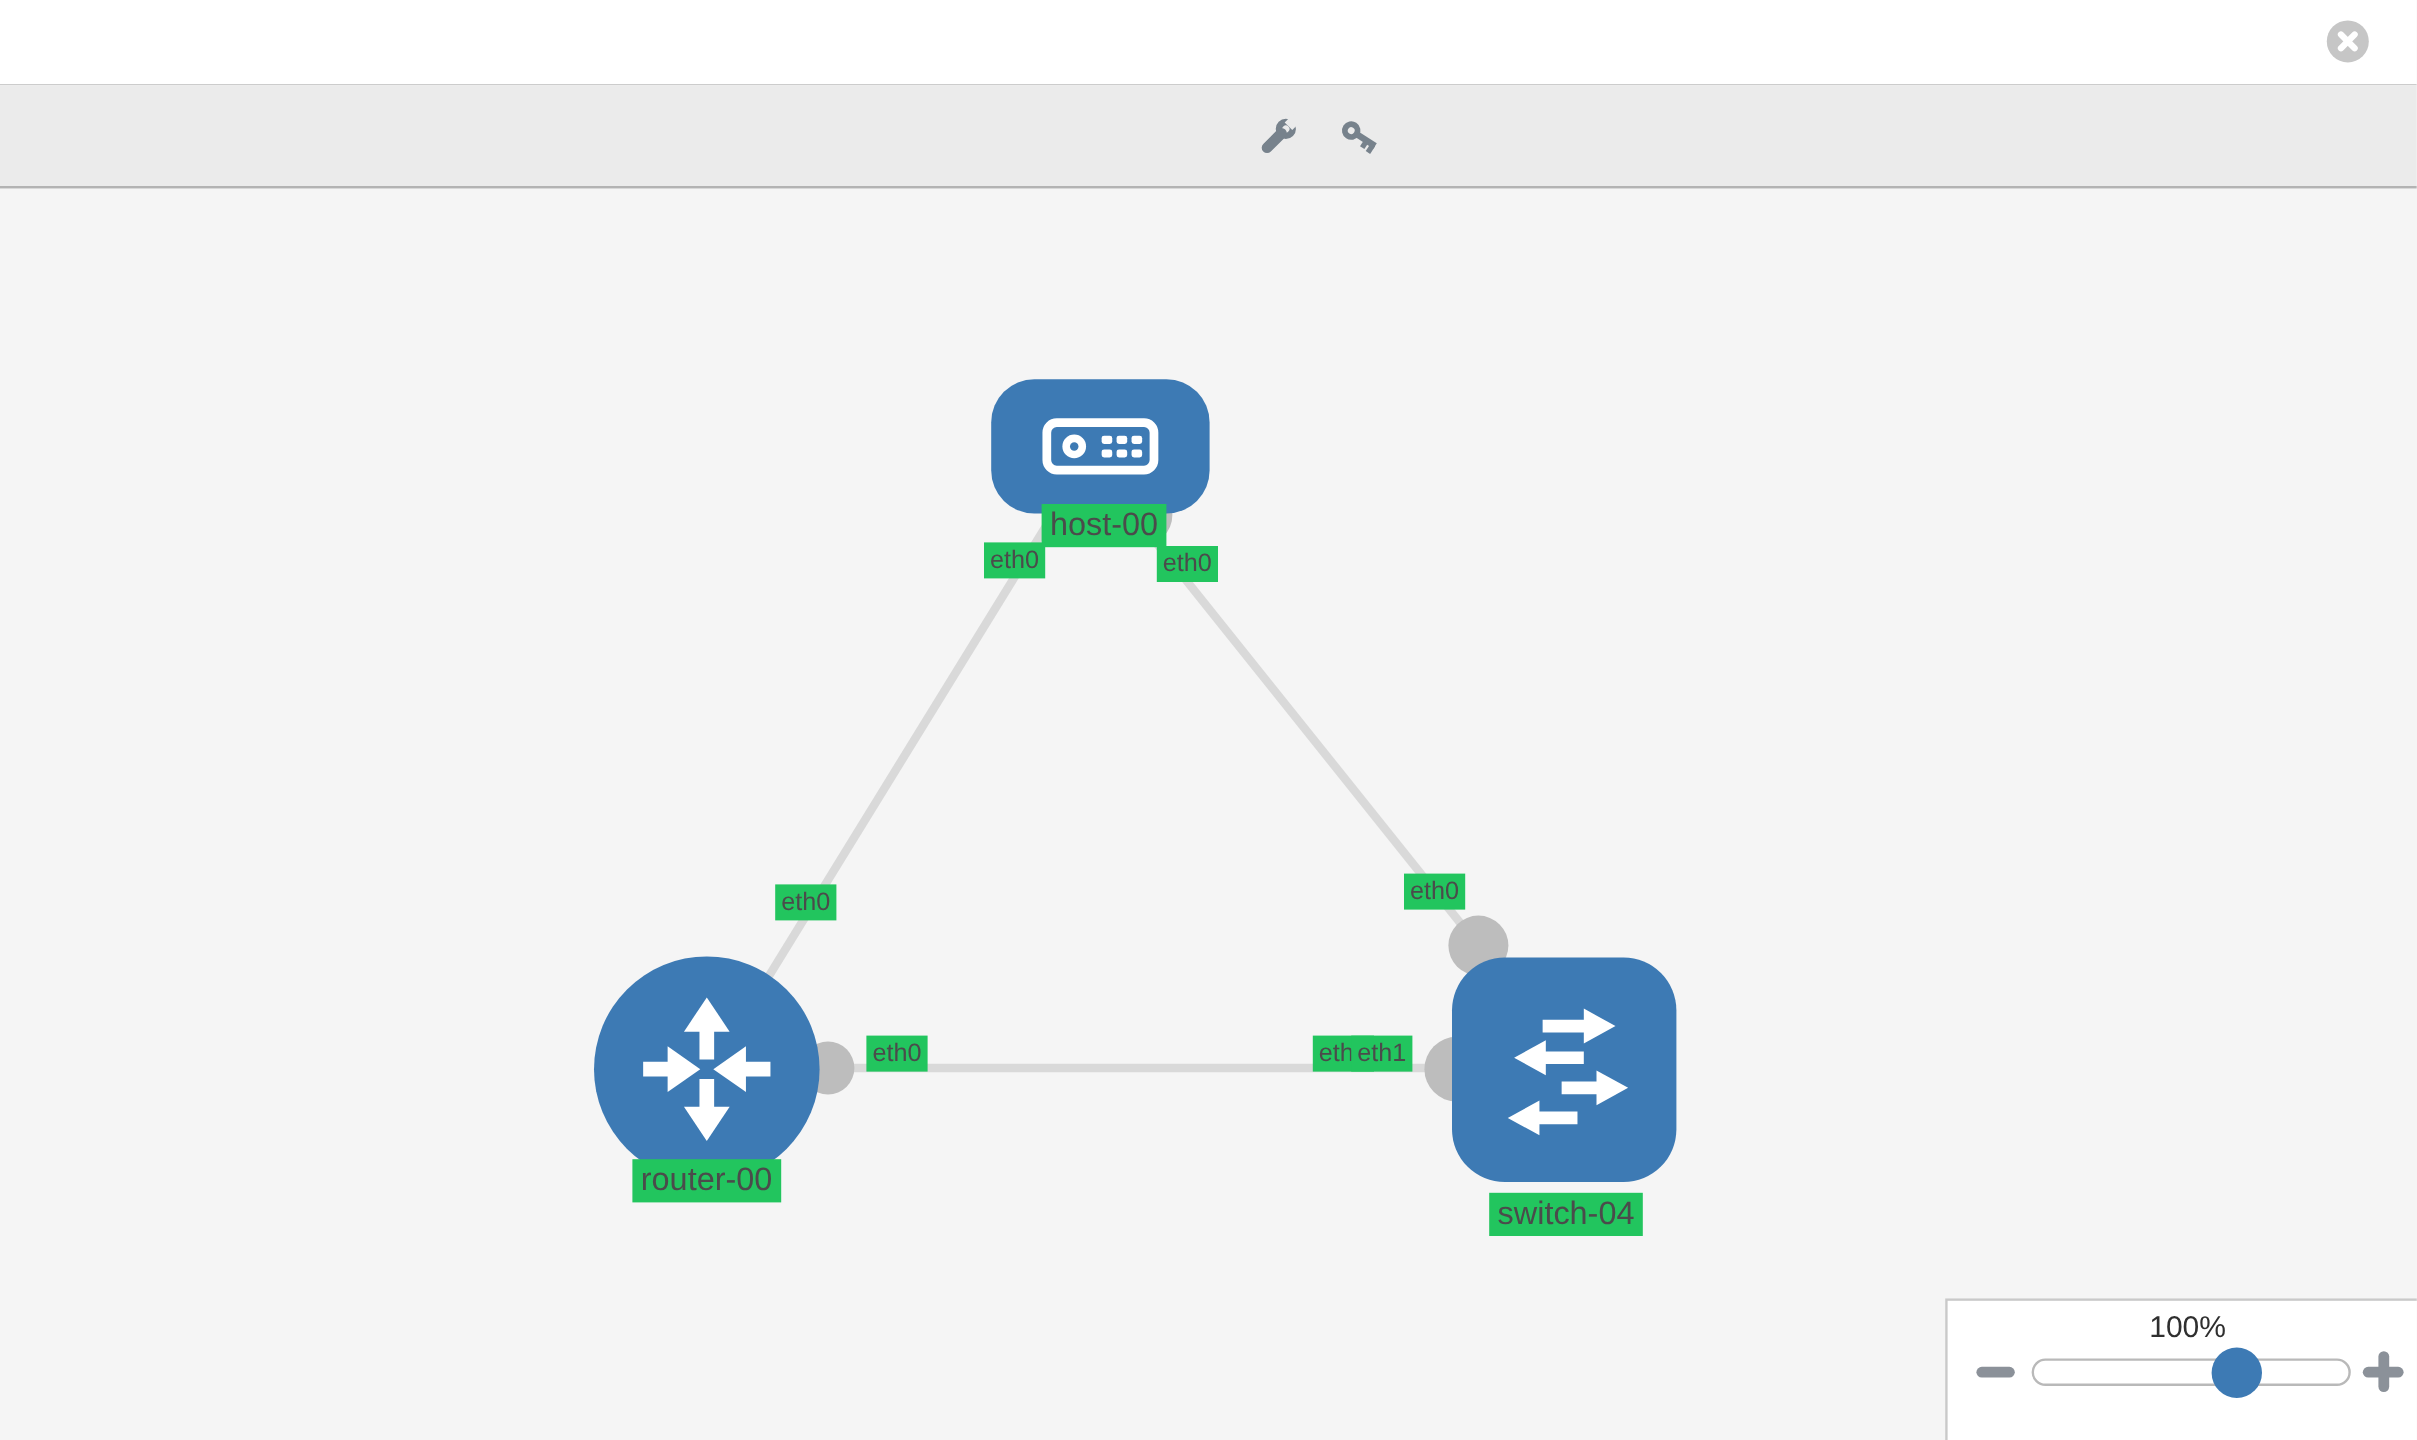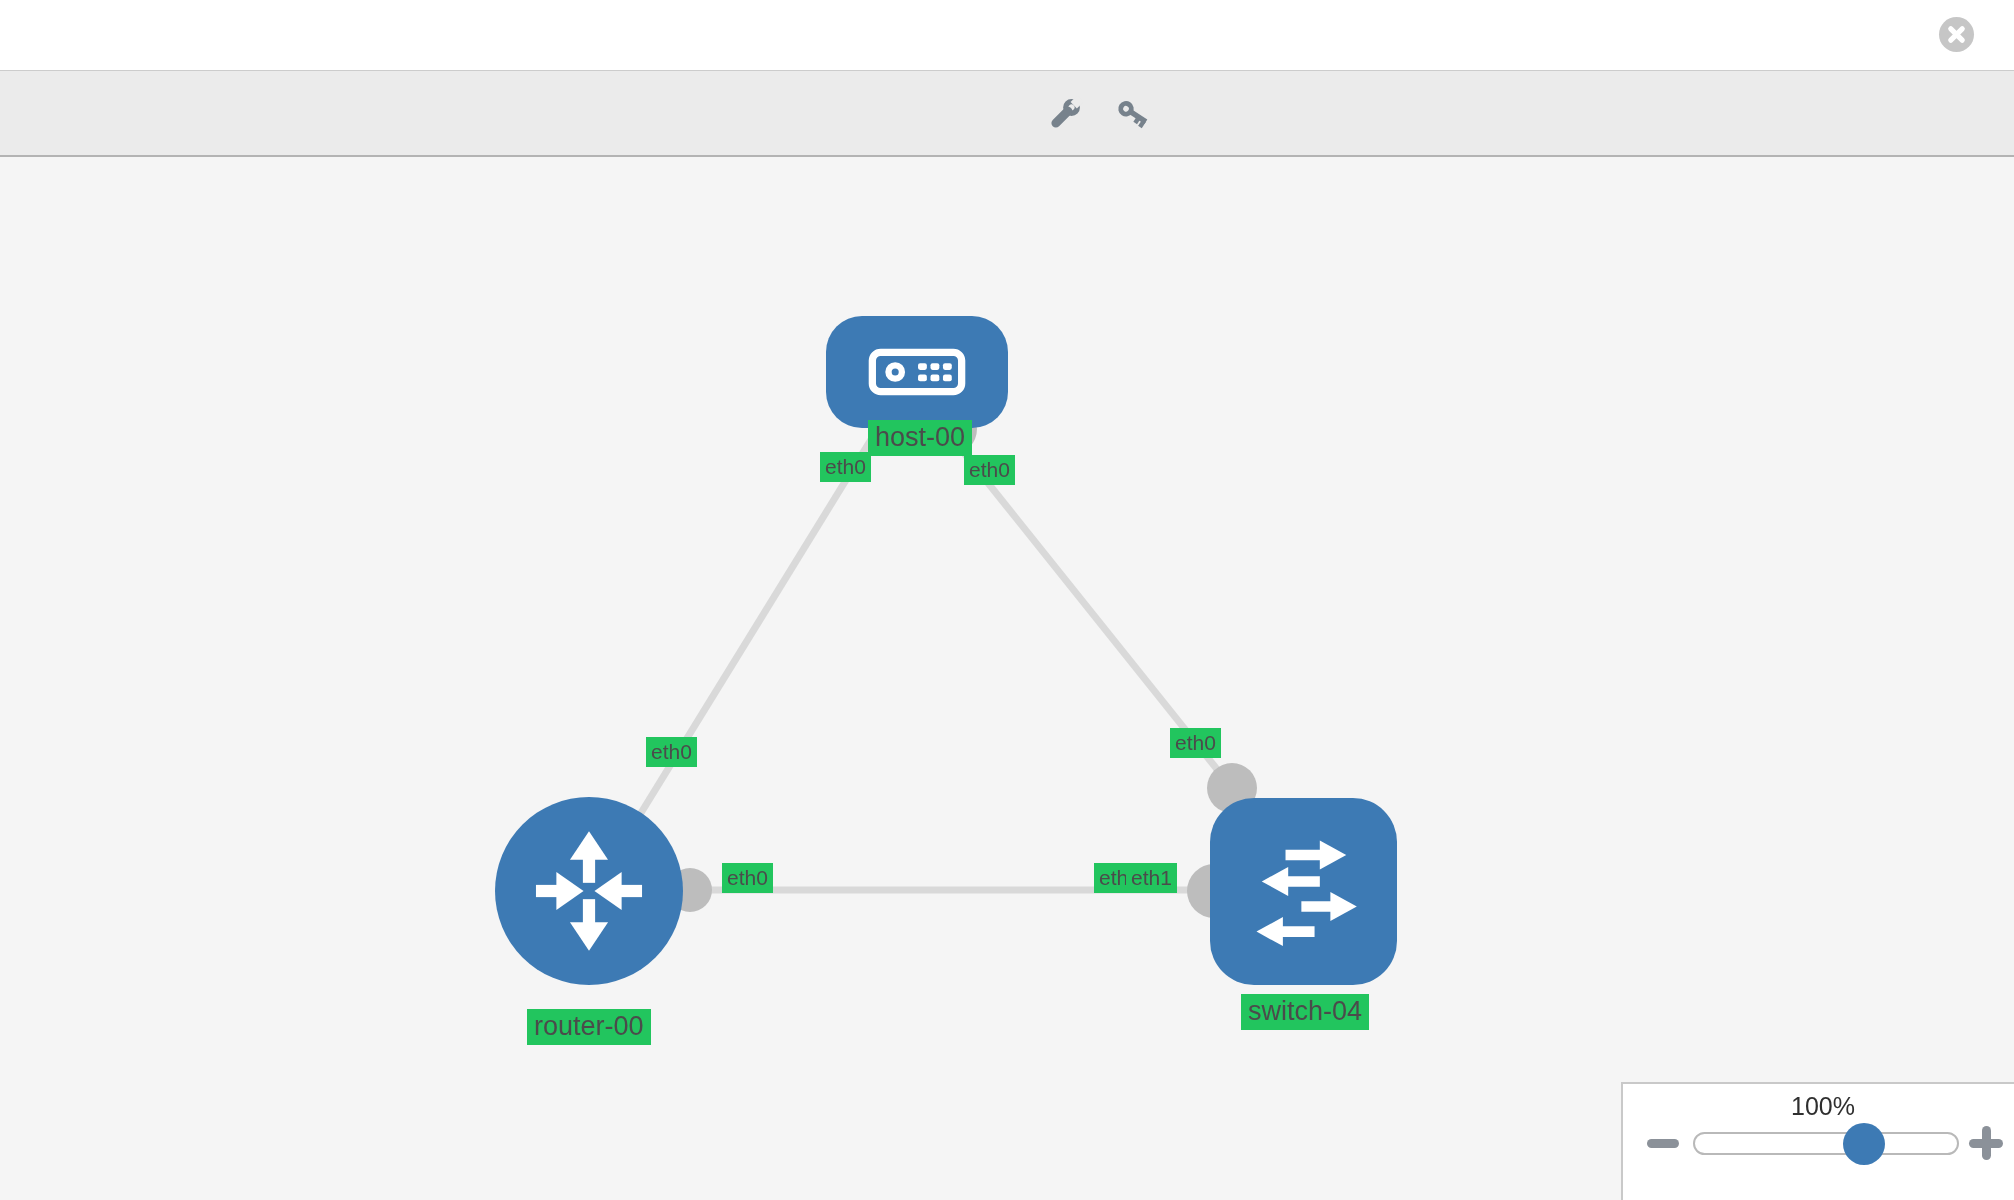--- a/index.html
+++ b/index.html
@@ -145,21 +145,21 @@
         <polygon points="18,42 38,31 38,53" stroke="none"></polygon>
         <line x1="48" y1="61" x2="74" y2="61" stroke-width="8"></line>
         <polygon points="90,61 70,50 70,72" stroke="none"></polygon>
         <line x1="32" y1="80" x2="58" y2="80" stroke-width="8"></line>
         <polygon points="14,80 34,69 34,91" stroke="none"></polygon>
       </g>
     </svg>
   </div>
 
   <div class="chip node-chip" style="left:868px;top:420px;">host-00</div>
-  <div class="chip node-chip" style="left:527px;top:1009px;">router-00</div>
+  <div class="chip node-chip" style="left:527px;top:966px;">router-00</div>
   <div class="chip node-chip" style="left:1241px;top:994px;">switch-04</div>
 
   <div class="chip if-chip" style="left:820px;top:452px;">eth0</div>
   <div class="chip if-chip" style="left:646px;top:737px;">eth0</div>
   <div class="chip if-chip" style="left:964px;top:455px;">eth0</div>
   <div class="chip if-chip" style="left:1170px;top:728px;">eth0</div>
   <div class="chip if-chip" style="left:722px;top:863px;">eth0</div>
   <div class="chip if-chip" style="left:1094px;top:863px;">eth0</div>
   <div class="chip if-chip" style="left:1126px;top:863px;text-align:right;">eth1</div>
 </div>

